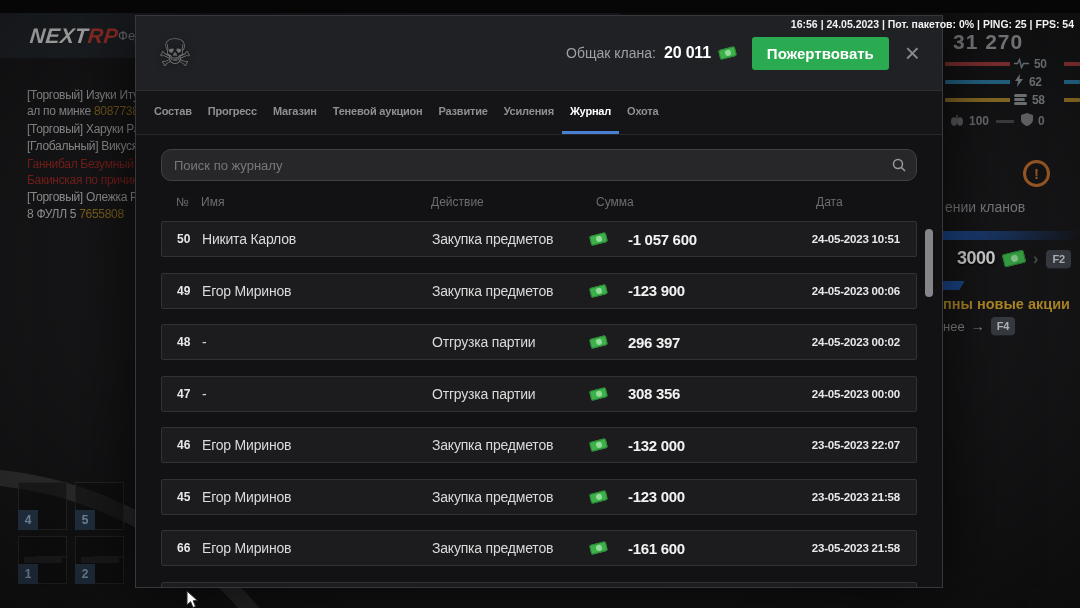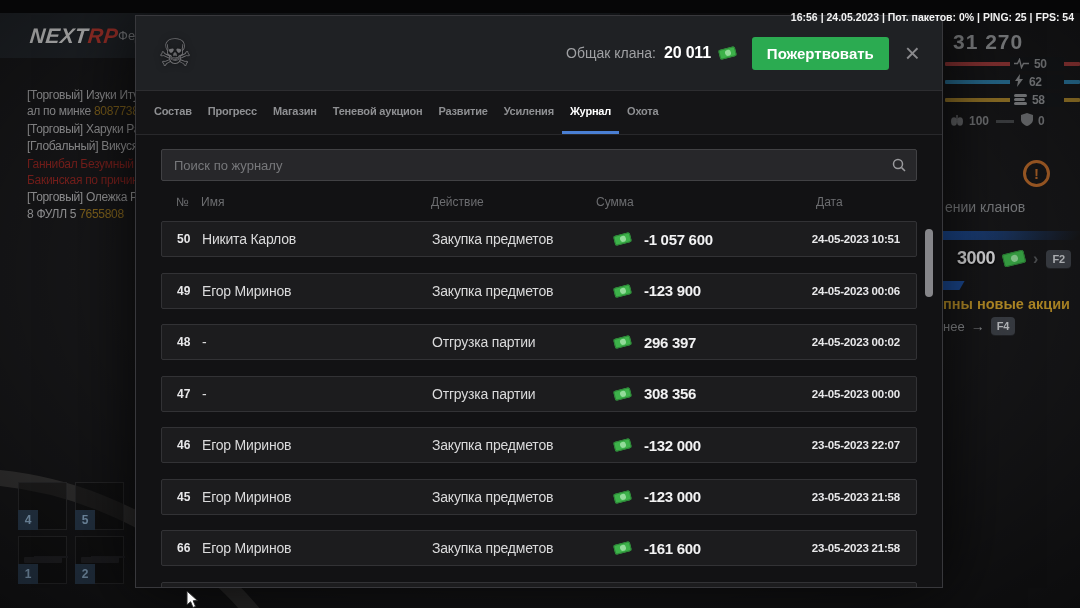--- a/index.html
+++ b/index.html
@@ -2,21 +2,21 @@
 <html><head>
 <meta charset="utf-8">
 <style>
   * { margin:0; padding:0; box-sizing:border-box; }
   html,body { width:1080px; height:608px; overflow:hidden; background:#0b0b0c; }
   body { font-family:"Liberation Sans", sans-serif; position:relative; }
   .stage { position:absolute; inset:0; width:1080px; height:608px; background:#18181a; overflow:hidden; }
 
   
   .top-strip { position:absolute; left:0; top:0; width:1080px; height:13px; background:#060607; z-index:20; }
-  .status-text { position:absolute; right:6px; top:11px; font-size:10.5px; font-weight:bold; color:#f2f2f2; letter-spacing:0; white-space:nowrap; }
+  .status-text { position:absolute; right:6px; top:18px; font-size:10.5px; font-weight:bold; color:#f2f2f2; letter-spacing:0; white-space:nowrap; }
 
   
   .nav-bar { position:absolute; left:0; top:13px; width:620px; height:45px; background:#22262b; z-index:1; }
   .logo { position:absolute; left:30px; top:11px; font-size:21px; font-weight:900; font-style:italic; transform:skewX(-6deg); letter-spacing:0.5px; }
   .logo .lg1 { color:#dcdcdc; } .logo .lg2 { color:#bf3a31; }
   .nav-partial { position:absolute; left:118px; top:15px; font-size:13px; color:#8f9195; }
 
   
   .chat { position:absolute; left:27px; top:87px; z-index:2; }
   .chat-line { font-size:12px; line-height:16.4px; letter-spacing:-0.3px; white-space:nowrap; }
@@ -77,36 +77,36 @@
   .bank .lbl { font-size:14px; color:#9fa0a3;margin-left:8px; }
   .bank b { font-size:16px; font-weight:900; color:#fff; letter-spacing:-0.2px; }
   .donate-btn { background:#2bab51; border:none; border-radius:3px; color:#fff; font-family:inherit; font-size:15px; font-weight:bold; padding:8px 15px; cursor:pointer; }
   .close-x { font-size:26px; color:#8a8a8d; line-height:1; margin-left:16px; cursor:pointer; font-weight:normal; }
 
   .m-tabs { height:44px; background:#151517; border-bottom:1px solid #28282b; display:flex; align-items:stretch; padding:0 10px; }
   .tab { display:flex; align-items:center; padding:0 8px; font-size:11px; font-weight:bold; color:#8f9093; letter-spacing:-0.2px; border-bottom:3px solid transparent; cursor:pointer; white-space:nowrap; }
   .tab.active { color:#ffffff; border-bottom-color:#4a7fd4; }
 
   .m-search { position:relative; margin:14px 25px 0; }
-  .m-search input { width:100%; height:32px; background:#27272a; border:1px solid #414144; border-radius:2px; color:#ddd; font-family:inherit; font-size:13px; padding:0 36px 0 12px; outline:none; }
+  .m-search input { width:100%; height:32px; background:#27272a; border:1px solid #414144; border-radius:10px; color:#ddd; font-family:inherit; font-size:13px; padding:0 36px 0 12px; outline:none; }
   .m-search input::placeholder { color:#77787b; }
   .search-icon { position:absolute; right:10px; top:8px; }
 
   .m-body { margin:0 25px; position:relative; }
   .m-thead { position:relative; height:20px; margin-top:12px; }
   .m-thead span { position:absolute; top:2px; font-size:12px; color:#6c6d70; }
   .h-num { left:15px; } .h-name { left:40px; } .h-action { left:270px; } .h-amount { left:435px; } .h-date { left:655px; }
 
   .rows { margin-top:8px; }
   .jrow { position:relative; height:36px; background:#1c1c1e; border:1px solid #323235; border-radius:2px; margin-bottom:15.5px; }
   .jrow .cell { position:absolute; top:0; height:100%; display:flex; align-items:center; }
   .cell.num { left:15px; font-size:12px; font-weight:bold; color:#e8e8ea; }
   .cell.name { left:40px; font-size:14px; color:#dadadb; letter-spacing:-0.2px; }
   .cell.action { left:270px; font-size:14px; color:#dadadb; letter-spacing:-0.2px; }
-  .cell.amount { left:452px; gap:13px; }
+  .cell.amount { left:428px; gap:21px; }
   .cell.amount b { font-size:15px; font-weight:900; color:#f2f2f3; letter-spacing:-0.3px; }
   .cell.date { right:16px; font-size:11.5px; font-weight:bold; color:#e8e8ea; letter-spacing:-0.2px; }
 
   .scroll-thumb { position:absolute; right:9px; top:213px; width:8px; height:68px; background:#86868a; border-radius:4px; z-index:11; }
 
   
   .cash { display:inline-block; width:17px; height:10px; background:#3db24a; border-radius:2px; transform:rotate(-14deg); position:relative; box-shadow:inset 0 0 0 1px #2c8336; flex:none; }
   .cash::after { content:""; position:absolute; left:50%; top:50%; width:6px; height:6px; margin:-3px 0 0 -3px; border-radius:50%; background:#93db9a; }
   .cash.lg { width:22px; height:13px; }
   .cash.lg::after { width:7px; height:7px; margin:-3.5px 0 0 -3.5px; }

